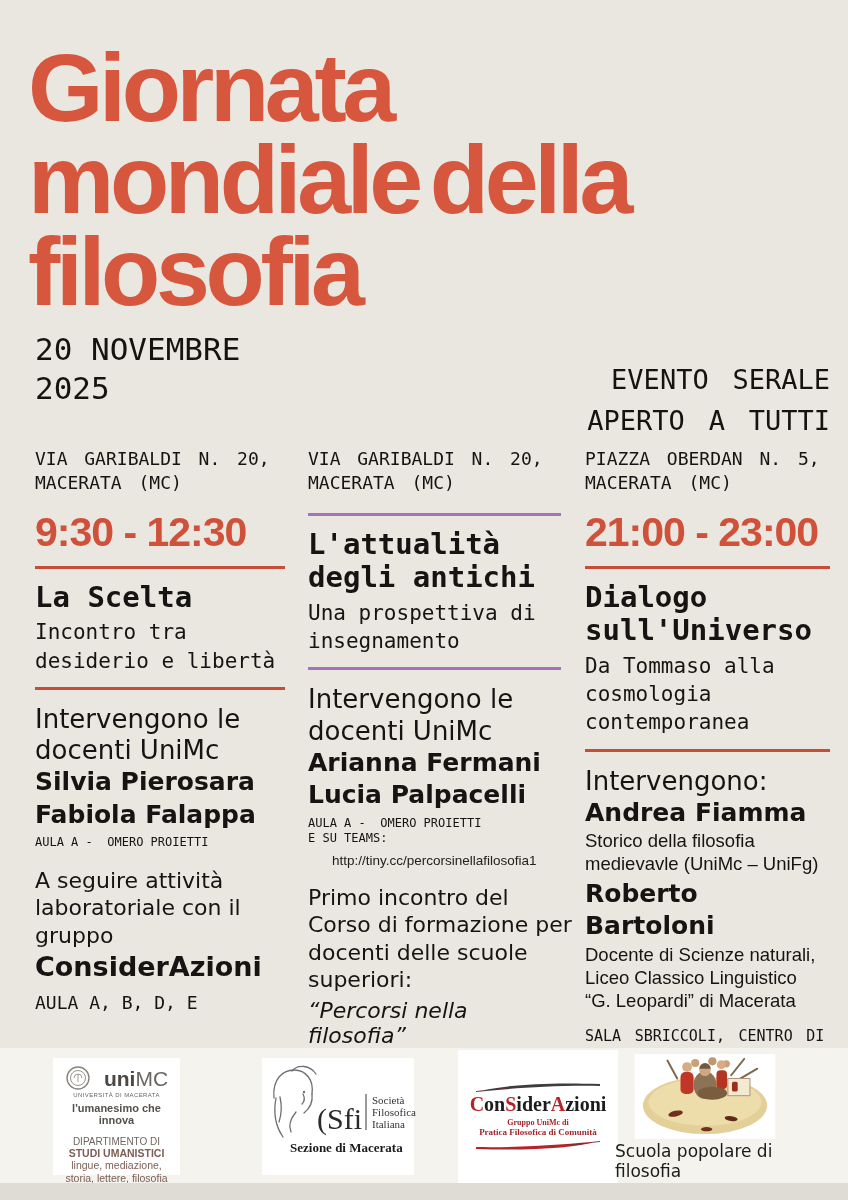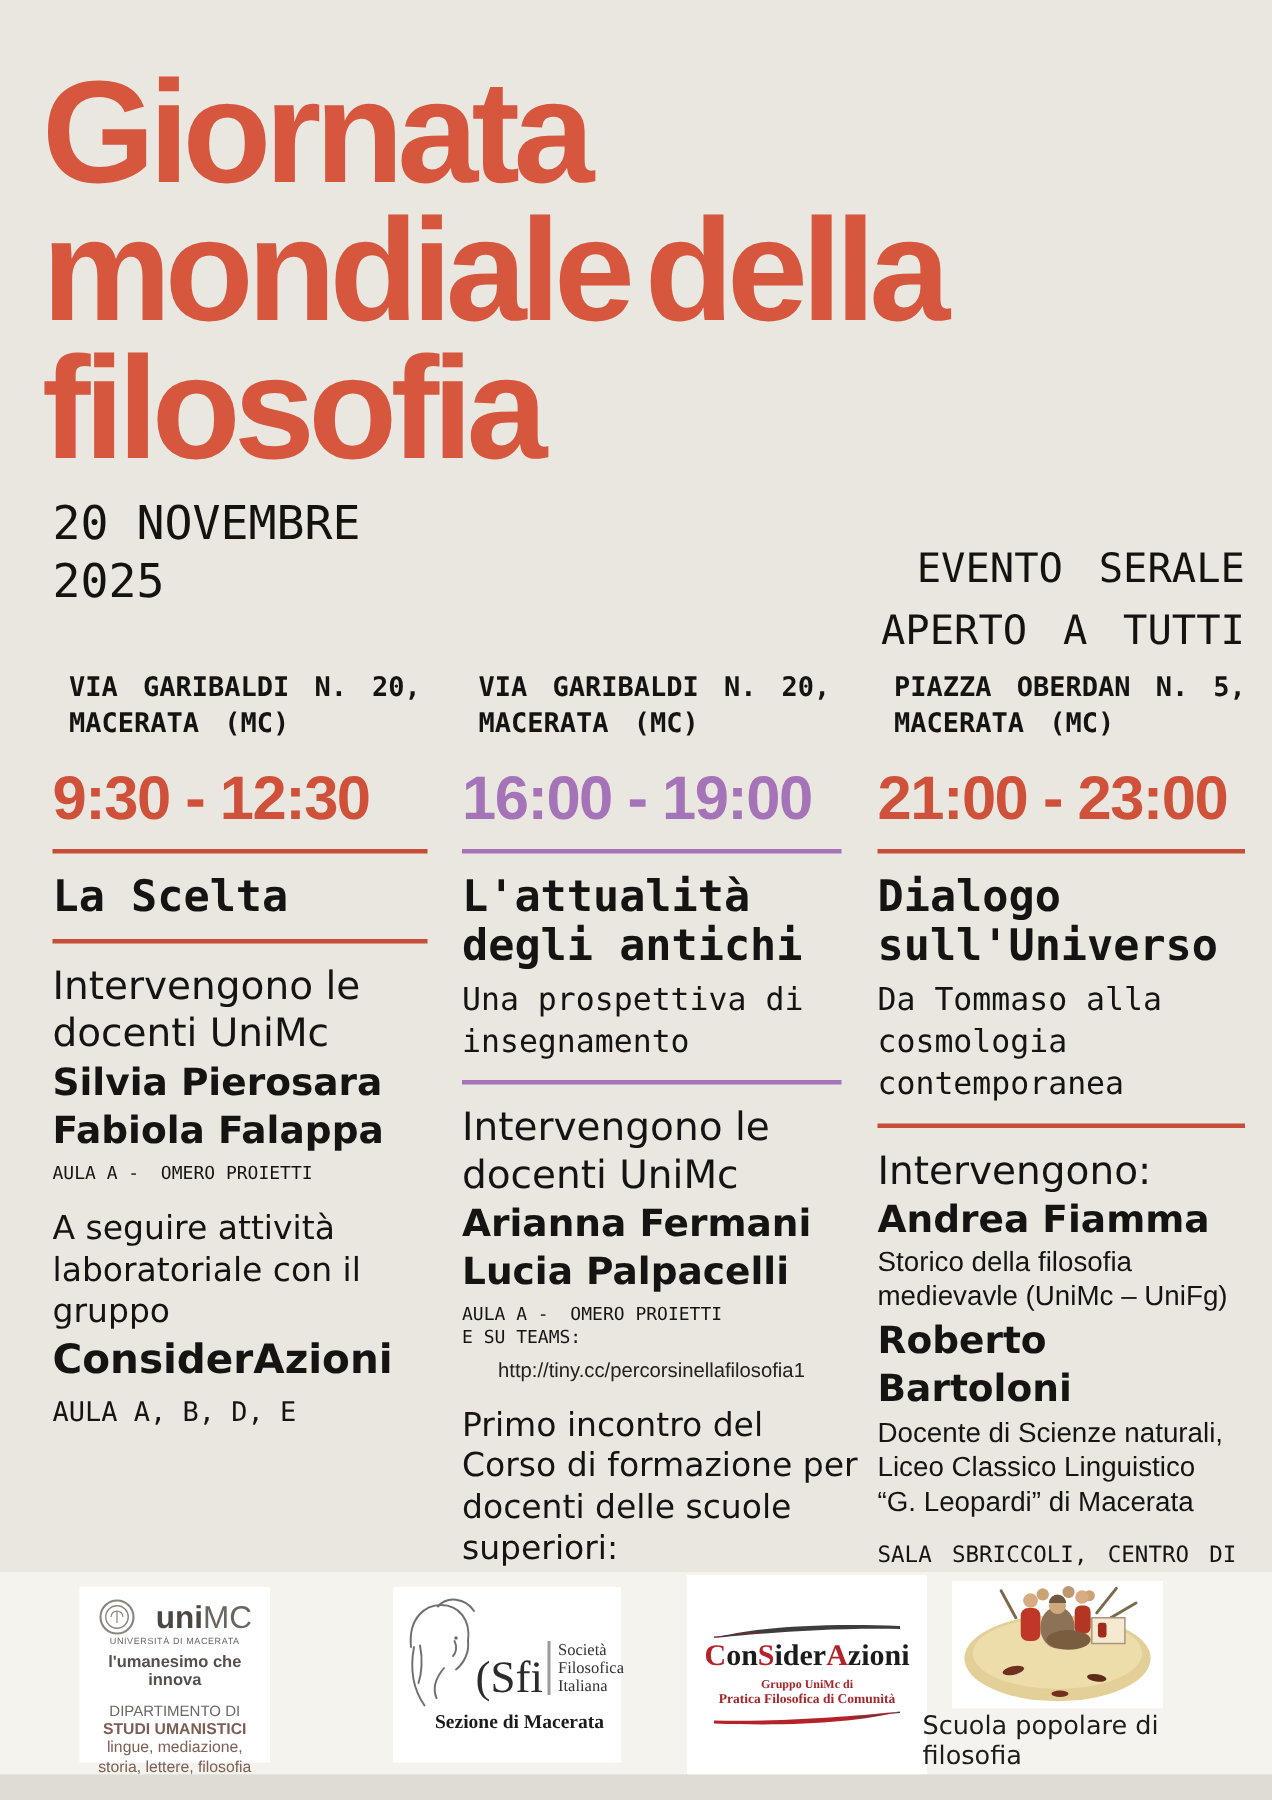--- a/index.html
+++ b/index.html
@@ -13,21 +13,21 @@
   .date-block { position:absolute; left:35px; top:330px; font-family:"DejaVu Sans Mono", monospace; font-size:31px; line-height:1.25; white-space:pre; color:#15130f; }
 
   .evening-note { position:absolute; right:18px; top:360px; font-family:"DejaVu Sans Mono", monospace; font-size:27px; line-height:1.5; white-space:pre; text-align:right; word-spacing:0.28em; color:#15130f; }
 
   .cols { position:absolute; left:35px; top:447px; display:flex; }
   .col { flex:none; }
   .col-1 { width:250px; margin-right:23px; }
   .col-2 { width:253px; margin-right:24px; }
   .col-3 { width:245px; }
 
-  .address { font-family:"DejaVu Sans Mono", monospace; font-weight:bold; font-size:18px; line-height:1.35; white-space:pre; word-spacing:0.33em; height:50px; margin-bottom:16px;margin-left:11px; }
+  .address { font-family:"DejaVu Sans Mono", monospace; font-weight:normal; font-size:18px; line-height:1.35; white-space:pre; word-spacing:0.33em; height:50px; margin-bottom:16px; }
   .time { font-family:"Liberation Sans", sans-serif; font-weight:bold; font-size:41px; line-height:0.95; letter-spacing:-1px; margin-bottom:14px; }
   .rule { height:3px; margin-bottom:12px; }
   .accent-red { color:#d0513a; }
   .accent-purple { color:#a473b8; }
   .rule-red { background:#c84d38; }
   .rule-purple { background:#a473b8; }
 
   .etitle { font-family:"DejaVu Sans Mono", monospace; font-weight:bold; font-size:29px; line-height:1.15; white-space:pre; }
   .esub { font-family:"DejaVu Sans Mono", monospace; font-size:21px; line-height:1.35; white-space:pre; margin-top:4px; }
   .rule2 { height:3px; margin-top:12px; margin-bottom:14px; }
@@ -94,37 +94,38 @@
 APERTO A TUTTI</div>
 
   <div class="cols">
 
     <div class="col col-1">
       <div class="address">VIA GARIBALDI N. 20,
 MACERATA (MC)</div>
       <div class="time accent-red">9:30 - 12:30</div>
       <div class="rule rule-red"></div>
       <div class="etitle">La Scelta</div>
+      <div class="esub">Incontro tra
+desiderio e libertà</div>
       <div class="rule2 rule-red"></div>
       <div class="intro">Intervengono le
 docenti UniMc</div>
       <div class="speaker">Silvia Pierosara</div>
       <div class="speaker">Fabiola Falappa</div>
       <div class="room">AULA A -  OMERO PROIETTI</div>
       <div class="extra">A seguire attività
 laboratoriale con il
 gruppo</div>
       <div class="extra-bold">ConsiderAzioni</div>
       <div class="extra-room">AULA A, B, D, E</div>
     </div>
 
     <div class="col col-2">
       <div class="address">VIA GARIBALDI N. 20,
 MACERATA (MC)</div>
-      <div class="time accent-purple">16:00 - 19:00</div>
       <div class="rule rule-purple"></div>
       <div class="etitle">L'attualità
 degli antichi</div>
       <div class="esub">Una prospettiva di
 insegnamento</div>
       <div class="rule2 rule-purple"></div>
       <div class="intro">Intervengono le
 docenti UniMc</div>
       <div class="speaker">Arianna Fermani</div>
       <div class="speaker">Lucia Palpacelli</div>

